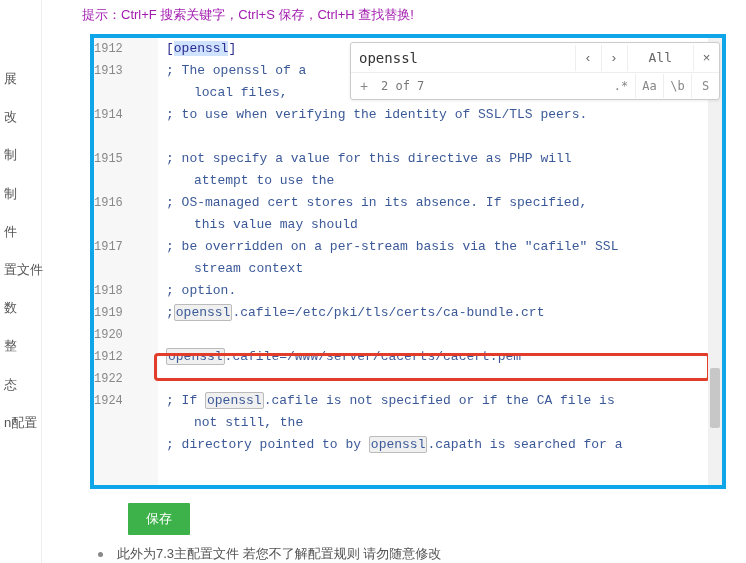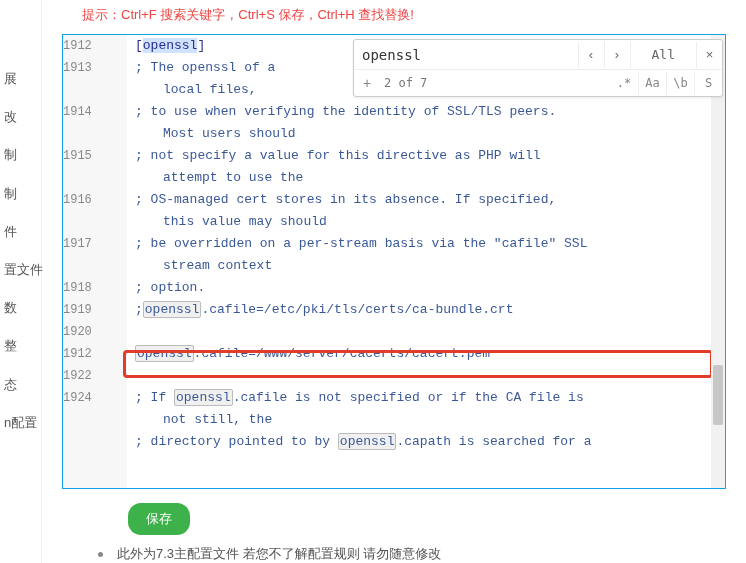--- a/index.html
+++ b/index.html
@@ -33,28 +33,28 @@
     white-space: nowrap;
   }
   .main {
     flex: 1;
     display: flex;
     flex-direction: column;
     position: relative;
   }
   .hint-bar {
     font-size: 13px;
-    color: #ef4444;
+    color: #a21caf;
     padding: 6px 0 6px 40px;
   }
   .editor-wrap {
     position: relative;
     flex: 1;
-    border: 1px solid #0ea5e9;
-    margin: 4px 20px 0 20px;
+    border: 4px solid #0ea5e9;
+    margin: 4px 20px 0 48px;
     overflow: hidden;
     font-family: "Consolas", "Courier New", monospace;
     font-size: 13px;
     line-height: 22px;
   }
   .editor {
     display: flex;
     position: relative;
     height: 100%;
   }
@@ -160,21 +160,21 @@
     font-size: 12px;
     border-left: 1px solid #eee;
   }
   .opt-btn.first { border-left: none; margin-left: auto; }
   
   .save-row { margin: 14px 0 0 86px; }
   .btn-save {
     background: #3eb24a;
     color: #fff;
     border: none;
-    border-radius: 13px;
+    border-radius: 1px;
     padding: 7px 18px;
     font-size: 13px;
     cursor: pointer;
   }
   .footer-note {
     margin: 10px 0 0 56px;
     font-size: 13px;
     color: #555;
     display: flex;
     align-items: center;
@@ -248,21 +248,21 @@
 
           <div class="row section">
             <span>[</span><span class="sel">openssl</span><span>]</span>
           </div>
 
           <div class="row wrap comment">
             <span>; The openssl of a </span><br><span class="wrap-indent"></span><span>local files,</span>
           </div>
 
           <div class="row wrap comment">
-            <span>; to use when verifying the identity of SSL/TLS peers.</span><br><span class="wrap-indent"></span><span>Most users should</span>
+            <span>; to use when verifying the identity of SSL/TLS peers.</span><br><span class="wrap-indent"></span>
           </div>
 
           <div class="row wrap comment">
             <span>; not specify a value for this directive as PHP will</span><br><span class="wrap-indent"></span><span>attempt to use the</span>
           </div>
 
           <div class="row wrap comment">
             <span>; OS-managed cert stores in its absence. If specified,</span><br><span class="wrap-indent"></span><span>this value may should</span>
           </div>
 

